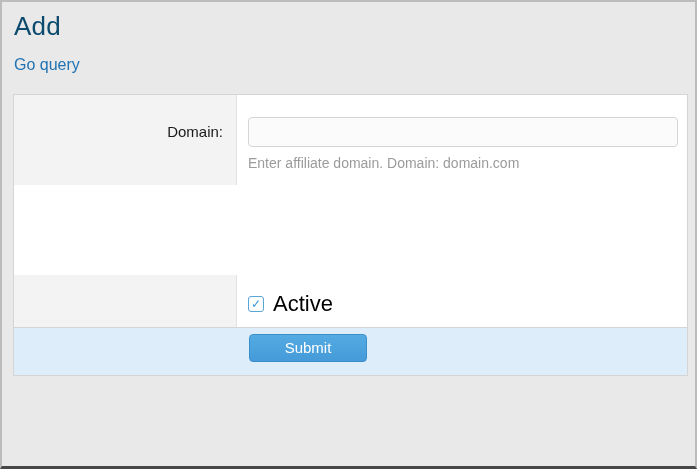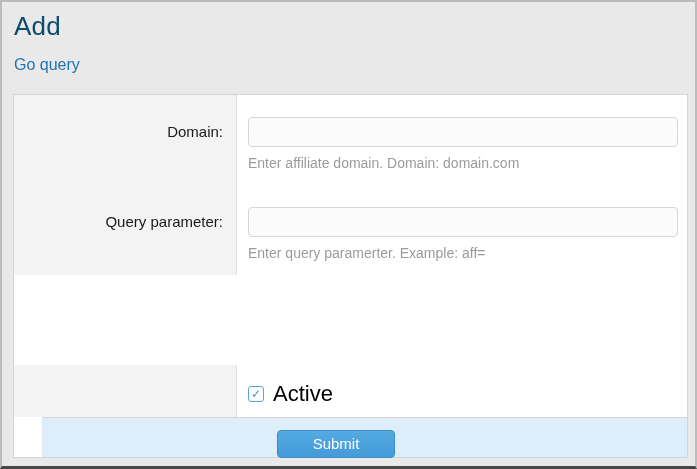--- a/index.html
+++ b/index.html
@@ -97,23 +97,22 @@
     cursor: pointer;
   }
   .checkbox-label {
     margin-left: 9px;
     font-size: 22px;
     color: #000000;
   }
   .form-footer {
     border-top: 1px solid #d5d5d5;
     background: #ddedfa;
-    height: 40px;
-    padding: 12px 0 0 235px;
-    margin-left: 28px;
+    height: 48px;
+    padding: 6px 0 0 235px;
   }
   .submit-button {
     width: 118px; height: 28px;
     background: linear-gradient(#54aae2, #459bd8);
     border: 1px solid #3b8fc9;
     border-radius: 4px;
     color: #ffffff;
     font-family: "Liberation Sans", sans-serif;
     font-size: 15px;
     cursor: pointer;
@@ -132,27 +131,20 @@
   <div class="form-panel">
 
     <div class="form-row">
       <div class="label-cell">Domain:</div>
       <div class="field-cell">
         <input type="text" class="text-input" value="" style="">
         <div class="help-text">Enter affiliate domain. Domain: domain.com</div>
       </div>
     </div>
 
-    <div class="form-row">
-      <div class="label-cell">Query parameter:</div>
-      <div class="field-cell">
-        <input type="text" class="text-input" value="" style="">
-        <div class="help-text">Enter query paramerter. Example: aff=</div>
-      </div>
-    </div>
 
     <div class="form-row">
     </div>
 
     <div class="form-row checkbox-row">
       <div class="label-cell"></div>
       <div class="field-cell">
         <span class="checkbox-wrap">
           <span class="checkbox-box">
             <span>✓</span>

